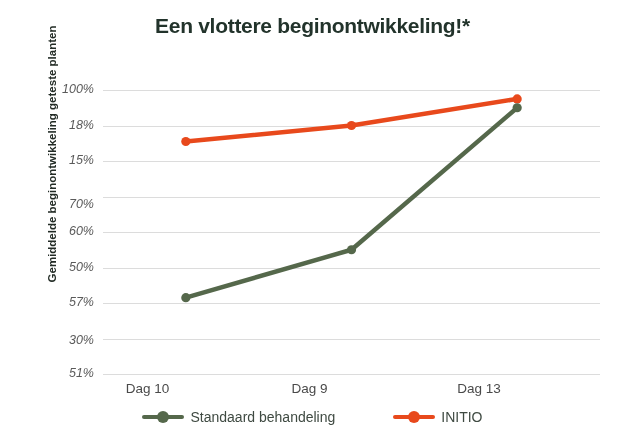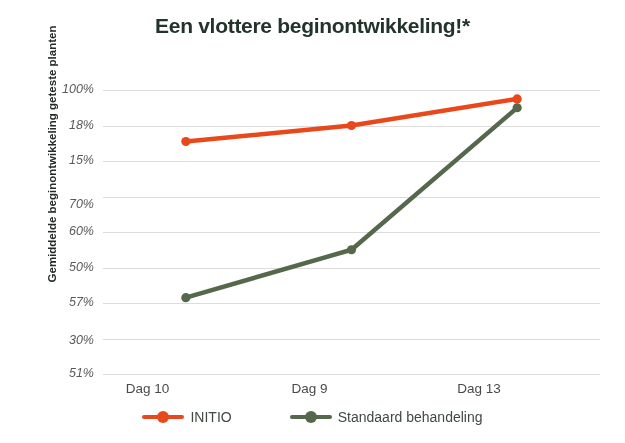--- a/index.html
+++ b/index.html
@@ -194,27 +194,27 @@
 
   <div id="x-axis-labels">
       <div class="x-tick-label" style="left: 82.8333px;">Dag 10</div>
       <div class="x-tick-label" style="left: 248.5px;">Dag 9</div>
       <div class="x-tick-label" style="left: 414.167px;">Dag 13</div>
     </div>
 
   <div id="legend">
       <div class="legend-item">
         <span class="legend-marker">
+          <span class="lm-line" style="background: rgb(85, 104, 75);"></span>
+          <span class="lm-dot" style="background: rgb(85, 104, 75);"></span>
+        </span>
+        <span class="legend-label">Standaard behandeling</span>
+      </div>
+      <div class="legend-item">
+        <span class="legend-marker">
           <span class="lm-line" style="background: rgb(232, 73, 28);"></span>
           <span class="lm-dot" style="background: rgb(232, 73, 28);"></span>
         </span>
         <span class="legend-label">INITIO</span>
       </div>
-      <div class="legend-item">
-        <span class="legend-marker">
-          <span class="lm-line" style="background: rgb(85, 104, 75);"></span>
-          <span class="lm-dot" style="background: rgb(85, 104, 75);"></span>
-        </span>
-        <span class="legend-label">Standaard behandeling</span>
-      </div>
     </div>
 
 </div>
 
 </body></html>

